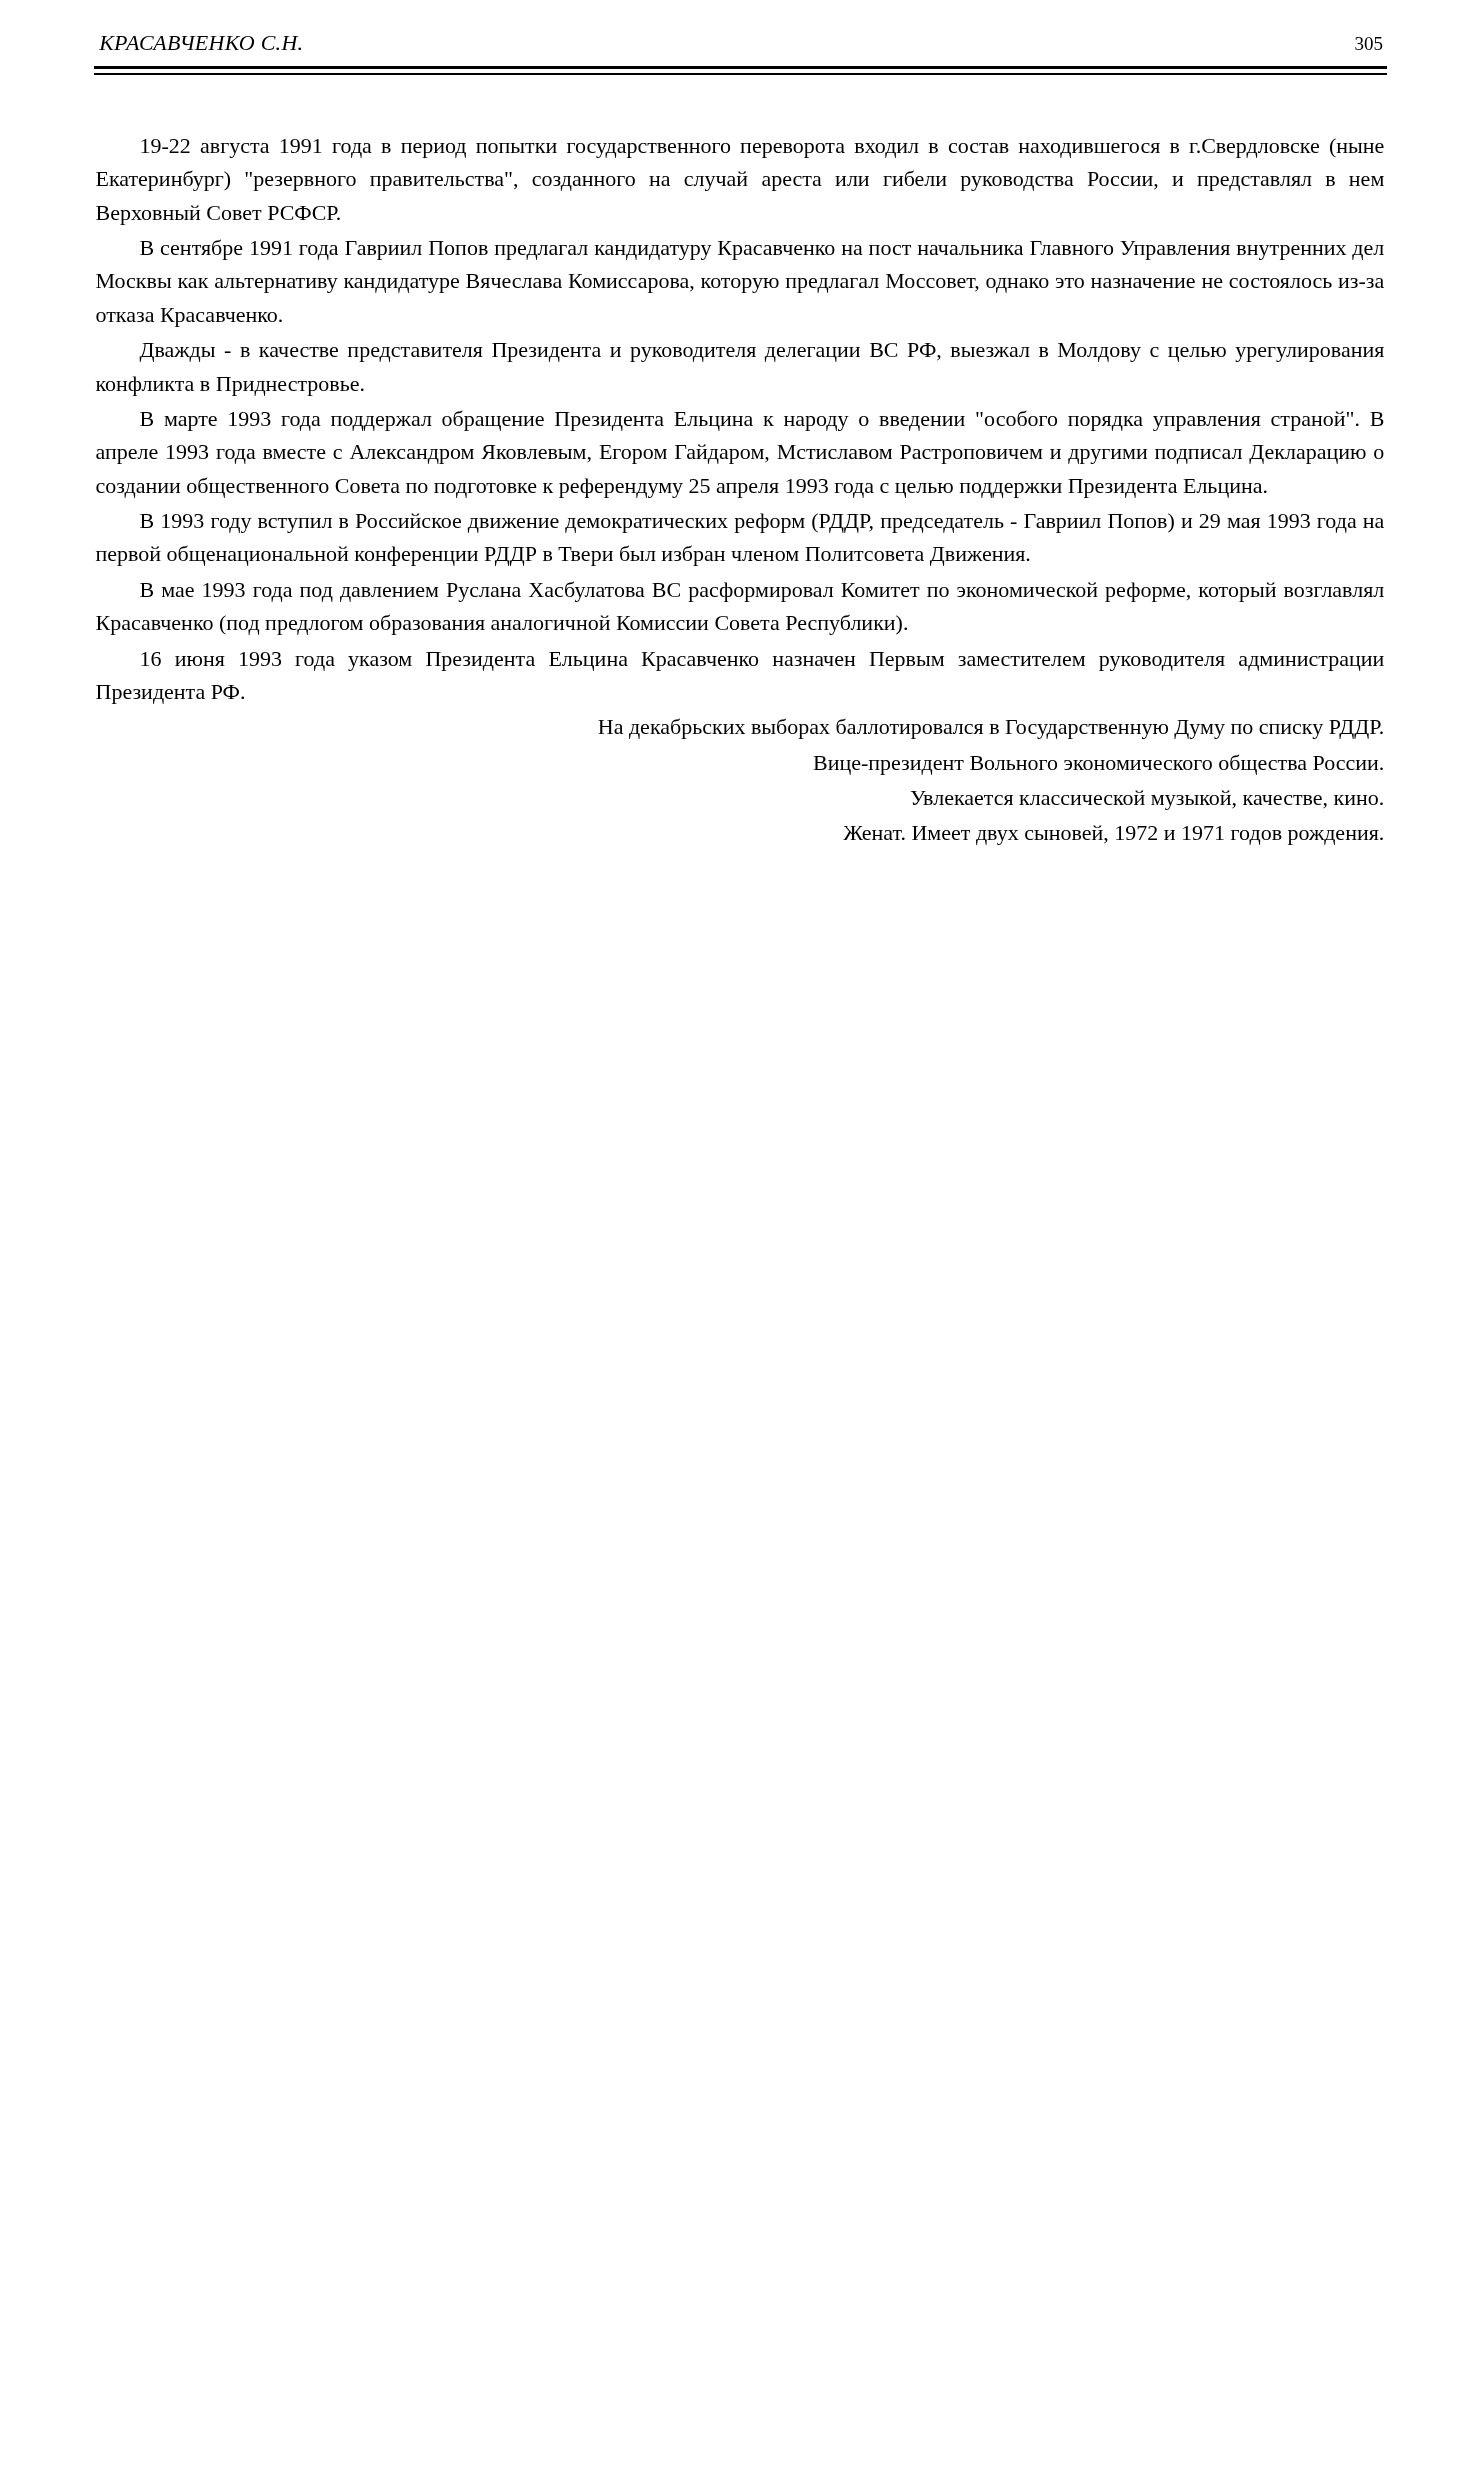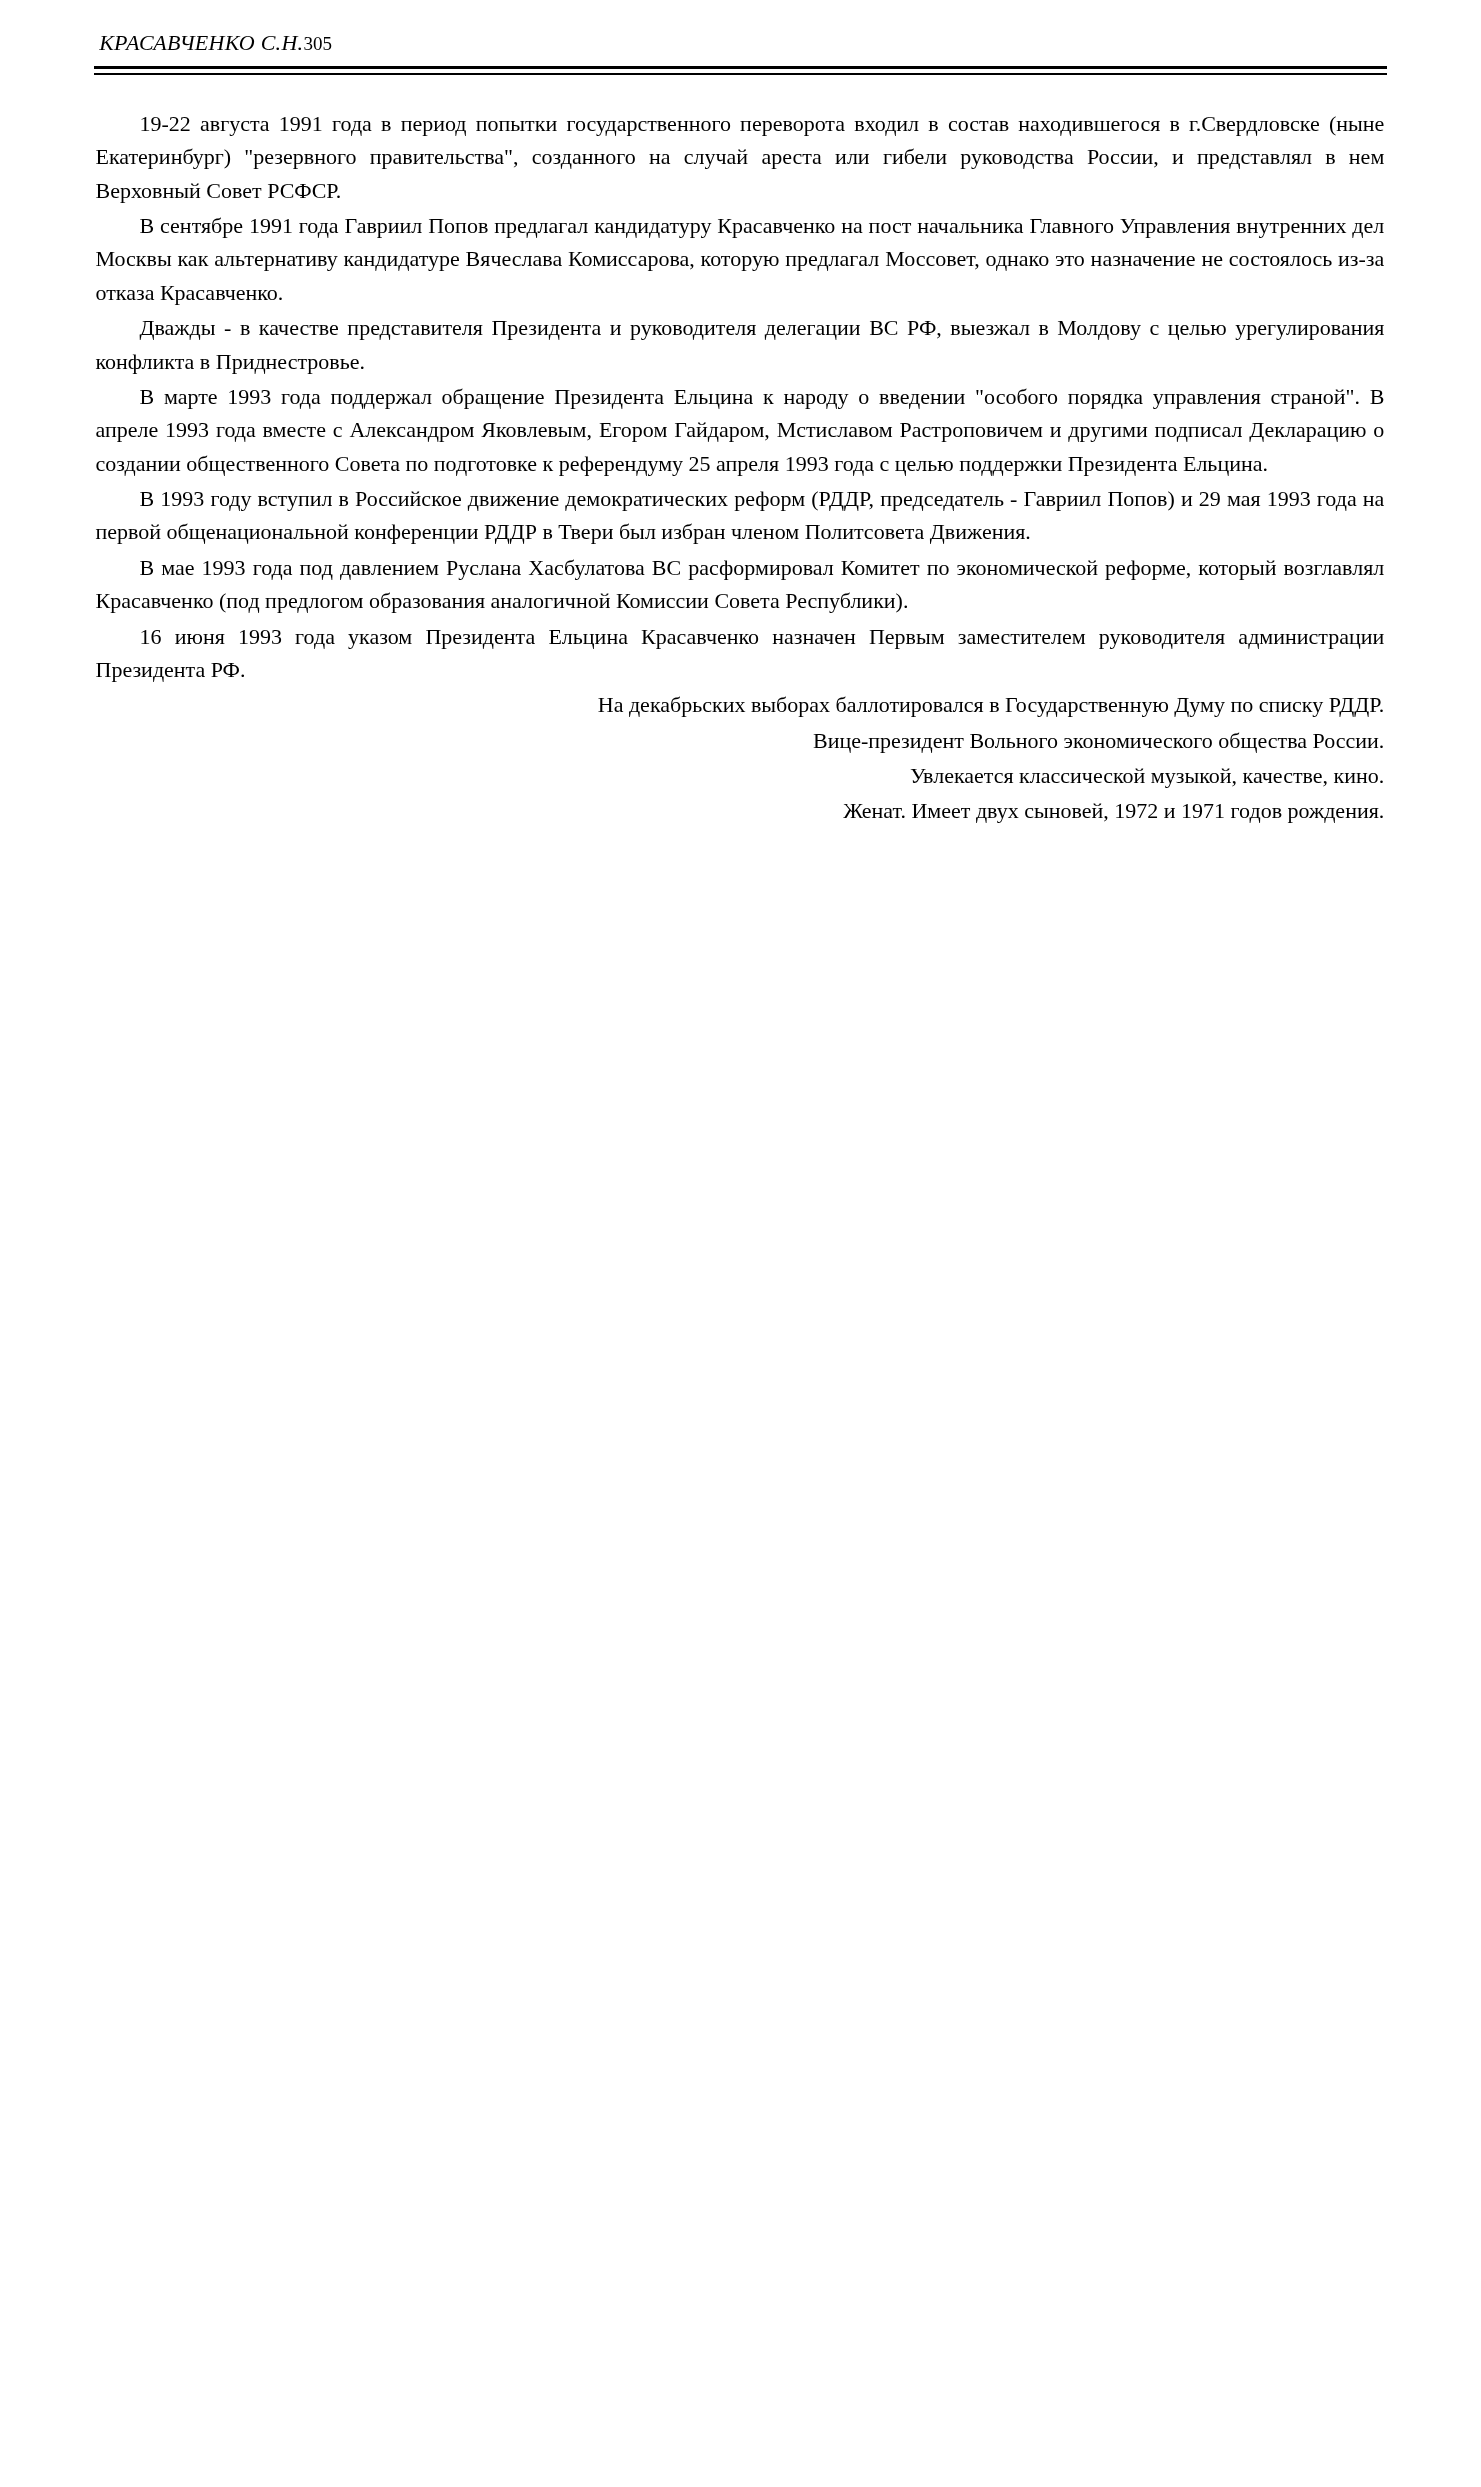--- a/index.html
+++ b/index.html
@@ -16,21 +16,21 @@
   .page {
     position: relative;
     width: 1481px;
     min-height: 2487px;
     box-sizing: border-box;
     padding: 30px 93px 0 93px;
   }
   .header {
     display: flex;
     align-items: baseline;
-    justify-content: flex-start;
+    justify-content: space-between;
     padding: 0 5px 0 6.2px;
   }
   .header-title {
     font-family: "Liberation Serif", serif;
     font-style: italic;
     font-size: 22px;
     letter-spacing: 0.3px;
     white-space: nowrap;
   }
   .header-page {
@@ -46,21 +46,21 @@
     background: #000;
   }
   .rule-gap {
     height: 3.7px;
   }
   .rule-thin {
     height: 1.9px;
     background: #000;
   }
   .content {
-    margin-top: 32px;
+    margin-top: 54px;
     padding: 0 3.7px 0 2.5px;
   }
   p.para {
     margin: 0 0 0 0;
     font-size: 22px;
     line-height: 1.52;
     text-align: justify;
     text-indent: 44px;
     hyphens: manual;
   }

